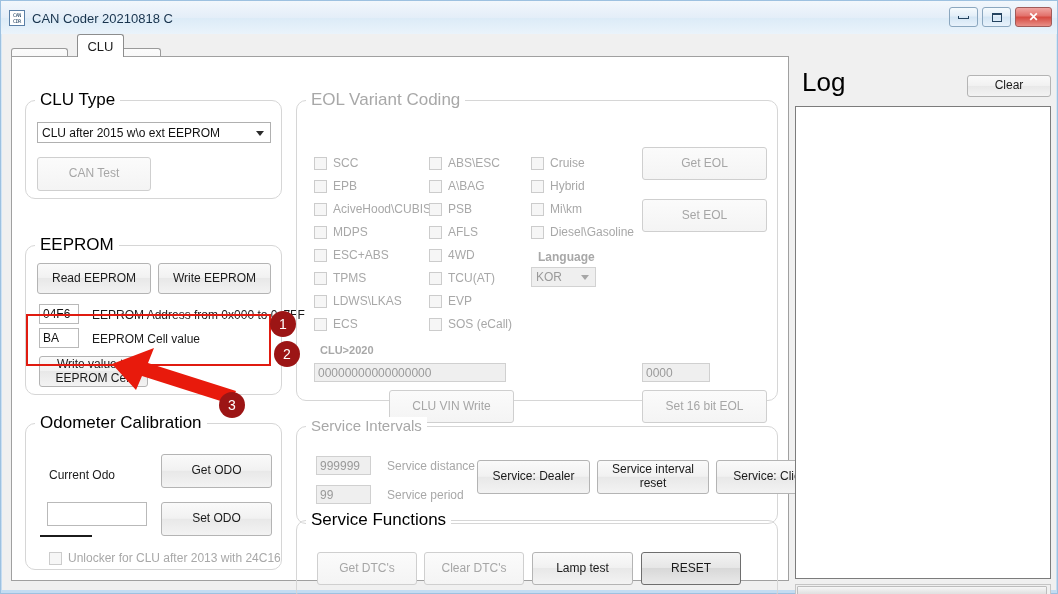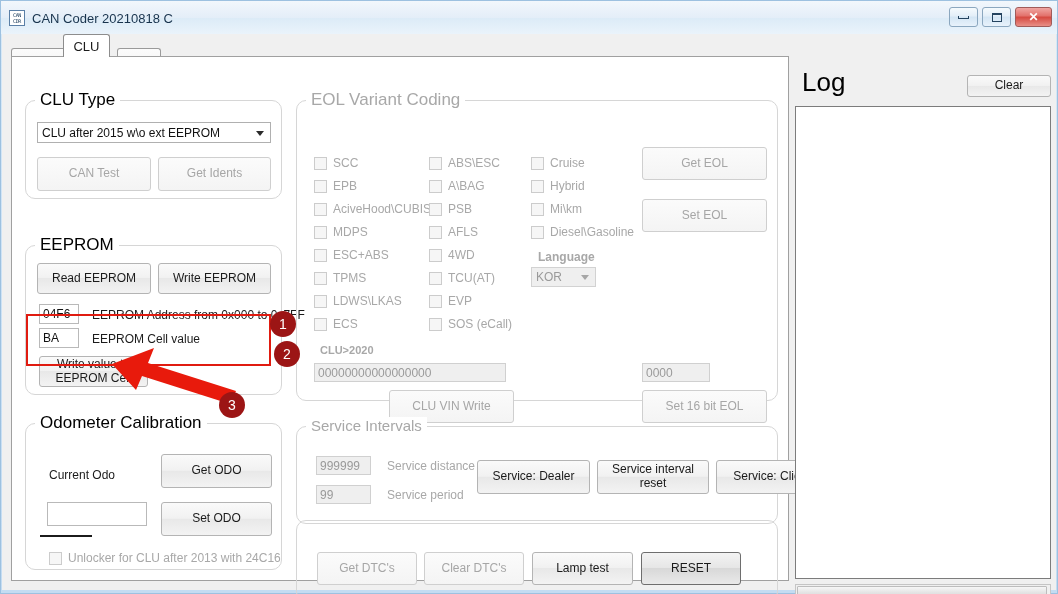--- a/index.html
+++ b/index.html
@@ -288,43 +288,40 @@
       <div class="glyph">✕</div>
     </div>
   </div>
 
   <div id="client">
 
     <div id="tab-strip">
       <div class="tab" style="left:0px; width:57px;">
         <span>Interface</span>
       </div>
-      <div class="tab active" style="left:52px; width:47px;">
+      <div class="tab active" style="left:66px; width:47px;">
         <span>CLU</span>
       </div>
       <div class="tab" style="left:106px; width:44px;">
         <span>BCM</span>
       </div>
     </div>
 
     <div id="tab-panel">
 
       <div class="group" style="left:13px; top:43px; width:257px; height:99px;">
         <div class="gtitle">CLU Type</div>
 
         <div class="combo" style="left:11px; top:21px; width:234px; height:21px;">
           <span>CLU after 2015  w\o ext EEPROM</span>
           <span class="arrow"></span>
         </div>
 
         <div class="btn disabled" style="left:11px; top:56px; width:114px; height:34px;">
           <span>CAN Test</span>
-        </div>
-        <div class="btn disabled" style="left:132px; top:56px; width:113px; height:34px;">
-          <span>Get Idents</span>
         </div>
       </div>
 
       <div class="group" style="left:13px; top:188px; width:257px; height:150px;">
         <div class="gtitle">EEPROM</div>
 
         <div class="btn" style="left:11px; top:17px; width:114px; height:31px;">
           <span>Read EEPROM</span>
         </div>
         <div class="btn" style="left:132px; top:17px; width:113px; height:31px;">
@@ -506,20 +503,21 @@
         <div class="btn" style="left:300px; top:33px; width:112px; height:34px; flex-direction:column;">
           <span>Service interval</span>
           <span>reset</span>
         </div>
         <div class="btn" style="left:419px; top:33px; width:112px; height:34px;">
           <span>Service: Client</span>
         </div>
       </div>
 
       <div class="group" style="left:284px; top:463px; width:482px; height:82px;">
+        <div class="gtitle">Service Functions</div>
 
         <div class="btn disabled" style="left:20px; top:31px; width:100px; height:33px;">
           <span>Get DTC's</span>
         </div>
         <div class="btn disabled" style="left:127px; top:31px; width:100px; height:33px;">
           <span>Clear DTC's</span>
         </div>
         <div class="btn" style="left:235px; top:31px; width:101px; height:33px;">
           <span>Lamp test</span>
         </div>

